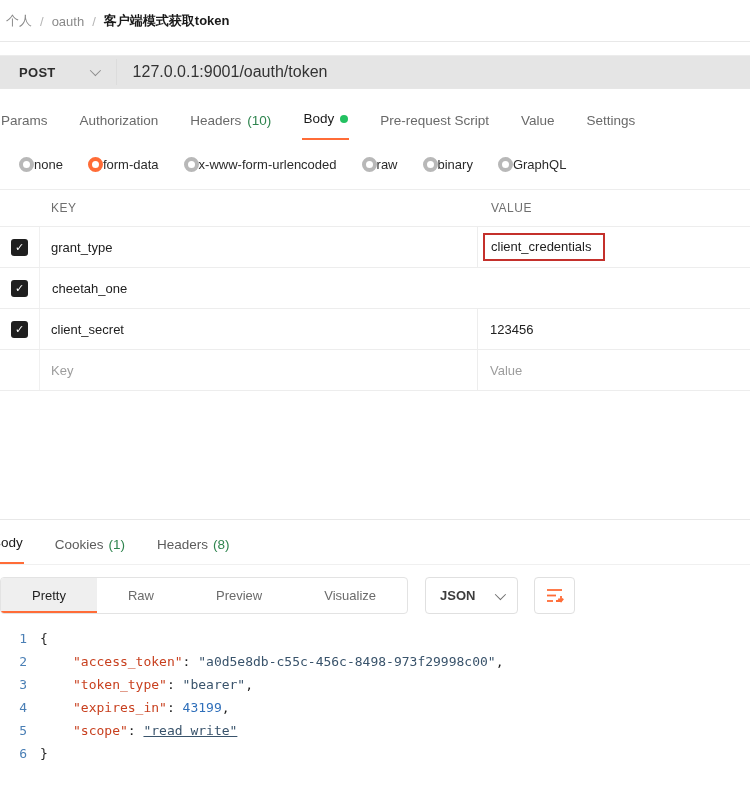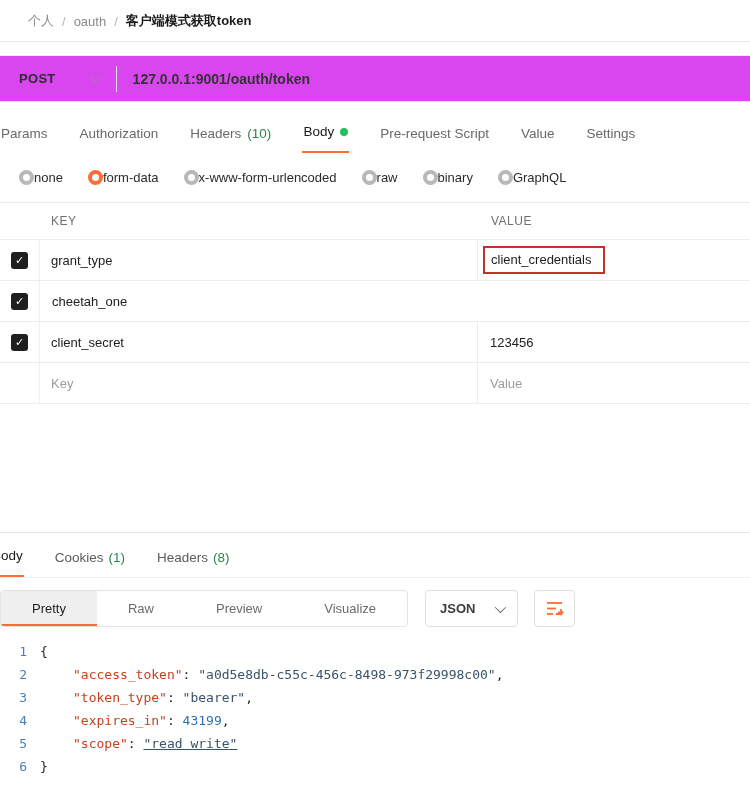--- a/index.html
+++ b/index.html
@@ -1,32 +1,32 @@
 <!DOCTYPE html>
 <html><head>
 <meta charset="utf-8">
 <style>
   * { margin:0; padding:0; box-sizing:border-box; }
   body { background:#ffffff; font-family:"Liberation Sans", sans-serif; }
   .page { position:relative; width:750px; height:791px; background:#fff; overflow:hidden; color:#212121; }
 
   
-  .breadcrumb { display:flex; align-items:center; gap:8px; padding:12px 20px 11px 28px; font-size:13px; }
+  .breadcrumb { display:flex; align-items:center; gap:8px; padding:12px 20px 11px 6px; font-size:13px; }
   .crumb { color:#8a8a8a; cursor:pointer; }
   .crumb-sep { color:#b5b5b5; }
   .crumb-current { color:#1a1a1a; font-weight:bold; }
   .top-divider { border-bottom:1px solid #e8e8e8; }
 
   
-  .url-bar { margin-top:13px; height:47px; background:#d946ef; border-top:1px solid #ececec; border-bottom:1px solid #e6e6e6; display:flex; align-items:center; }
+  .url-bar { margin-top:13px; height:34px; background:#e5e5e5; border-top:1px solid #ececec; border-bottom:1px solid #e6e6e6; display:flex; align-items:center; }
   .method { display:flex; align-items:center; gap:34px; padding:0 18px 0 19px; cursor:pointer; }
   .method-label { font-size:13px; font-weight:bold; color:#2d2d2d; letter-spacing:0.3px; }
   .chev { width:8px; height:8px; border-right:1.5px solid #8d8d8d; border-bottom:1.5px solid #8d8d8d; transform:rotate(45deg) translateY(-2px); display:inline-block; }
   .vsep { width:1px; height:26px; background:#dcdcdc; }
-  .url-text { padding-left:16px; font-size:14px; color:#333; flex:1;font-weight:bold; }
+  .url-text { padding-left:16px; font-size:16px; color:#333; flex:1; }
 
   
   .req-tabs { display:flex; align-items:flex-end; gap:30px; margin:16px 0 0 0; font-size:13.5px; color:#696969; }
   .req-tab { padding:6px 1px 12px; cursor:pointer; position:relative; display:flex; align-items:center; gap:6px; }
   .req-tab.active { color:#1a1a1a; border-bottom:2px solid #ff6c37; }
   .count { color:#2e844e; }
   .green-dot { width:8px; height:8px; border-radius:50%; background:#23c161; display:inline-block; }
 
   
   .radio-row { display:flex; align-items:center; gap:25px; margin:17px 0 17px 19px; font-size:13px; color:#2b2b2b; }

